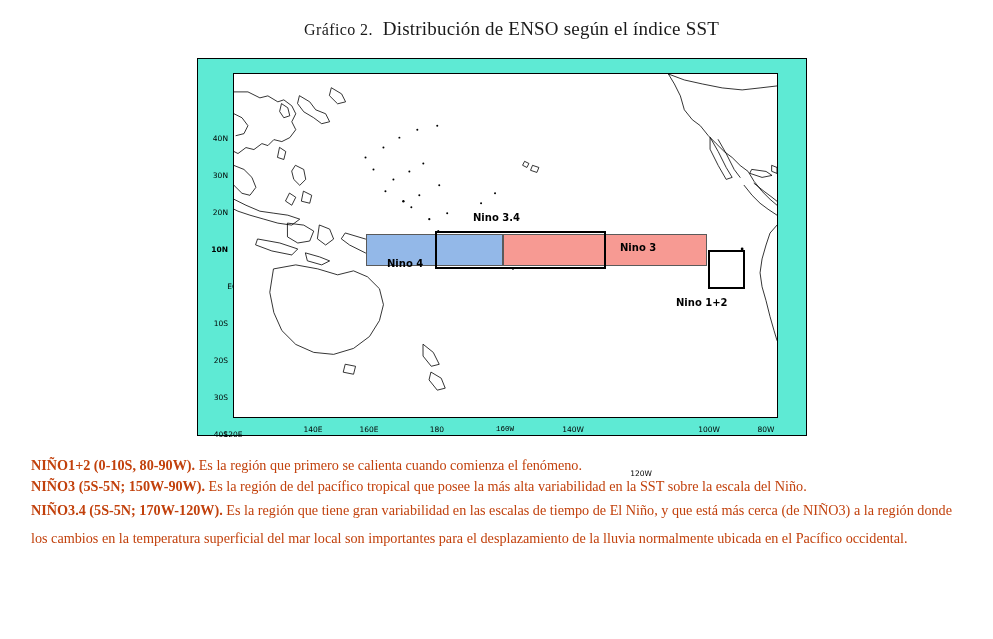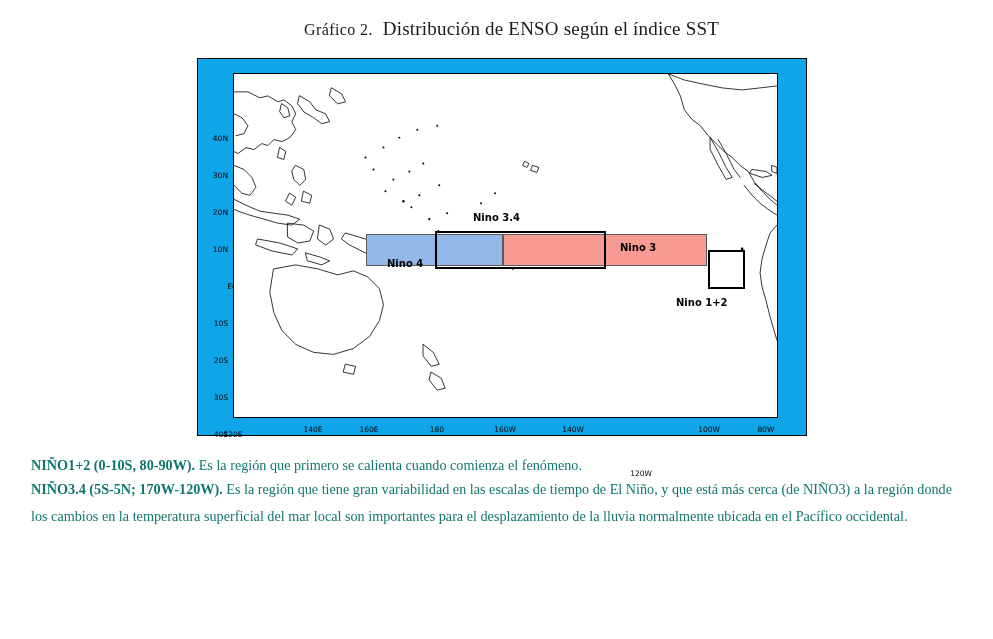--- a/index.html
+++ b/index.html
@@ -38,21 +38,21 @@
     letter-spacing: .4px;
   }
   
   .map-frame {
     position: absolute;
     left: 197px;
     top: 58px;
     width: 610px;
     height: 378px;
     border: 1px solid #000;
-    background: #0ea5e9;
+    background: #5eead4;
     box-sizing: border-box;
   }
   .map-inner {
     position: absolute;
     left: 35px;
     top: 14px;
     width: 545px;
     height: 345px;
     box-sizing: border-box;
     border: 1px solid #000;
@@ -108,21 +108,21 @@
     white-space: nowrap;
   }
   
   .caption {
     position: absolute;
     left: 31px;
     top: 455px;
     width: 938px;
     font-family: "Liberation Serif", serif;
     font-size: 14.2px;
-    color: #0f766e;
+    color: #c2410c;
     line-height: 1.42;
   }
   .caption p { margin: 0 0 1px 0; }
   .caption p.spaced { margin-top: 0; line-height: 1.92; }
   .caption b { font-weight: bold; }
 </style>
 </head>
 <body>
 
 <div class="page">
@@ -130,32 +130,32 @@
   <div class="fig-title">
     <span class="smallcaps">Gráfico 2.</span>
     &nbsp;<span>Distribución de ENSO según el índice SST</span>
   </div>
 
   <div class="map-frame">
 
     <div class="axis-lbl y-lbl" style="left:0px; top:75px;">40N</div>
     <div class="axis-lbl y-lbl" style="left:0px; top:112px;">30N</div>
     <div class="axis-lbl y-lbl" style="left:0px; top:149px;">20N</div>
-    <div class="axis-lbl y-lbl" style="left:0px; top:186px;">10N</div>
+    <div class="axis-lbl y-lbl" style="left:0px; top:186px;font-weight:bold;">10N</div>
     <div class="axis-lbl y-lbl" style="left:10px; top:223px;">EQ</div>
     <div class="axis-lbl y-lbl" style="left:0px; top:260px;">10S</div>
     <div class="axis-lbl y-lbl" style="left:0px; top:297px;">20S</div>
     <div class="axis-lbl y-lbl" style="left:0px; top:334px;text-align:right;">30S</div>
     <div class="axis-lbl y-lbl" style="left:0px; top:371px;">40S</div>
 
     <div class="axis-lbl x-lbl" style="left:18px;  top:371px;">120E</div>
     <div class="axis-lbl x-lbl" style="left:86px;  top:366px;margin-left:12px;">140E</div>
     <div class="axis-lbl x-lbl" style="left:154px; top:366px;">160E</div>
     <div class="axis-lbl x-lbl" style="left:222px; top:366px;">180</div>
-    <div class="axis-lbl x-lbl" style="left:290px; top:366px;">160W</div>
+    <div class="axis-lbl x-lbl" style="left:290px; top:366px;font-family:Liberation Mono, monospace;">160W</div>
     <div class="axis-lbl x-lbl" style="left:358px; top:366px;">140W</div>
     <div class="axis-lbl x-lbl" style="left:426px; top:366px;margin-top:44px;">120W</div>
     <div class="axis-lbl x-lbl" style="left:494px; top:366px;">100W</div>
     <div class="axis-lbl x-lbl" style="left:551px; top:366px;">80W</div>
 
     <div class="map-inner">
 
       <svg class="map-svg" viewBox="0 0 545 345" preserveAspectRatio="none">
         <g fill="none" stroke="#000000" stroke-width="0.8" stroke-linejoin="round" stroke-linecap="round">
 
@@ -255,18 +255,21 @@
       <div class="nino-label" style="left:239px; top:138px;">Nino 3.4</div>
       <div class="nino-label" style="left:442px; top:223px;">Nino 1+2</div>
 
     </div>
   </div>
 
   <div class="caption">
     <p>
       <b>NIÑO1+2 (0-10S, 80-90W).</b><span> Es la región que primero se calienta cuando comienza el fenómeno.</span>
     </p>
+    <p>
+      <b>NIÑO3 (5S-5N; 150W-90W).</b><span> Es la región de del pacífico tropical que posee la más alta variabilidad en la SST sobre la escala del Niño.</span>
+    </p>
     <p class="spaced">
       <b>NIÑO3.4 (5S-5N; 170W-120W).</b><span> Es la región que tiene gran variabilidad en las escalas de tiempo de El Niño, y que está más cerca (de NIÑO3) a la región donde los cambios en la temperatura superficial del mar local son importantes para el desplazamiento de la lluvia normalmente ubicada en el Pacífico occidental.</span>
     </p>
   </div>
 
 </div>
 
 </body></html>

